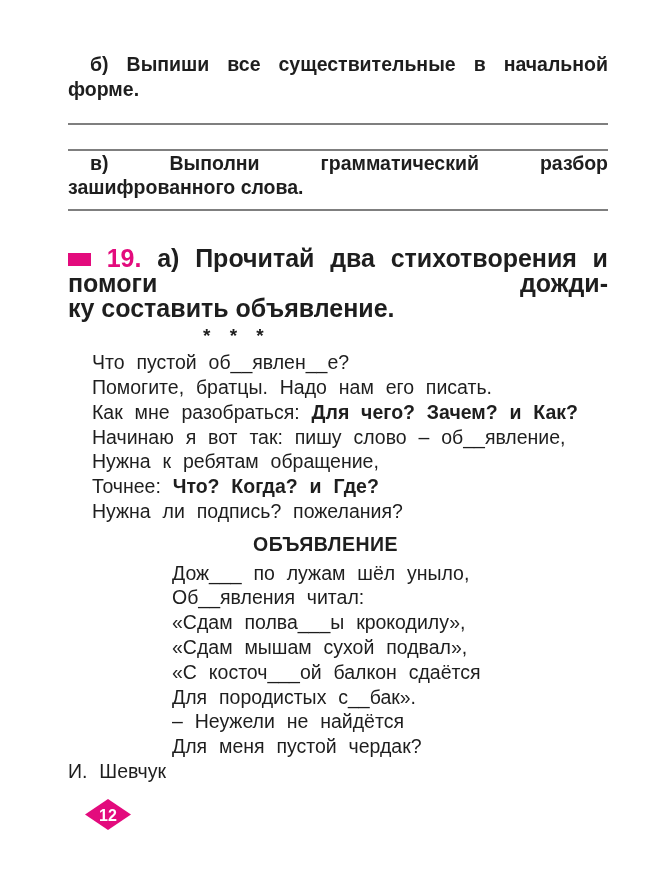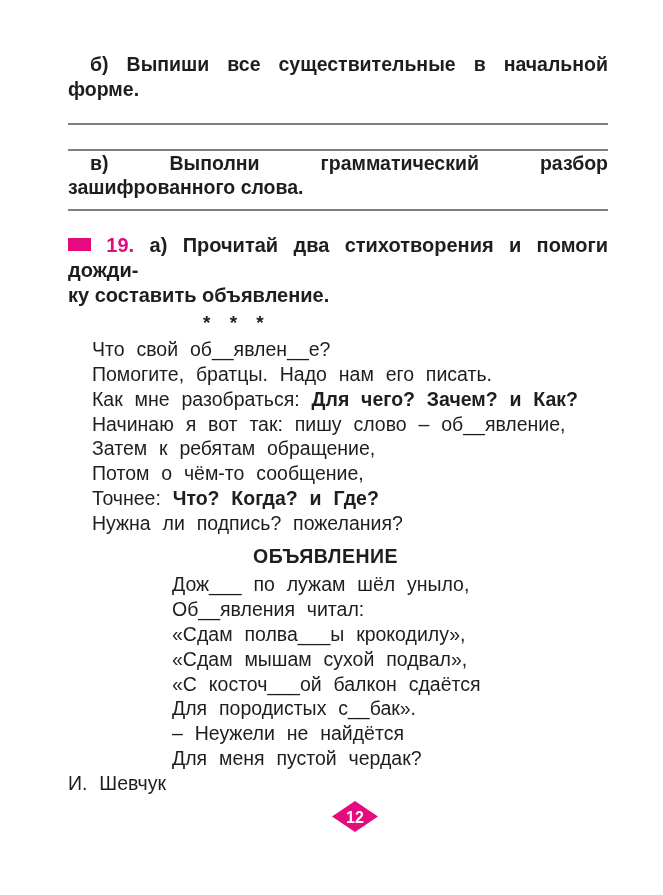--- a/index.html
+++ b/index.html
@@ -21,21 +21,21 @@
   }
   .justify-full{text-align:justify;text-align-last:justify;}
   .write-line{
     height:0;border-top:2px solid #7f7f7f;
   }
   .wl-1{margin-top:21px;}
   .wl-2{margin-top:24px;}
   .wl-3{margin-top:9px;}
   .task-b{padding-top:52px;}
   .task-v{}
-  .task19{margin-top:22px;font-size:20px;line-height:25px;font-weight:bold;}
+  .task19{margin-top:35px;font-size:25px;line-height:25px;font-weight:bold;}
   .task19-line1{text-align:justify;text-align-last:justify;}
   .task19 .sq{
     display:inline-block;width:23px;height:13px;
     background:#e30b7d;vertical-align:1px;
   }
   .task19 .num{color:#e30b7d;font-weight:bold;}
   .stars{
     margin-top:4px;padding-left:135px;
     font-size:19px;font-weight:bold;letter-spacing:2px;word-spacing:10px;
     line-height:22px;
@@ -47,21 +47,21 @@
   .poem-2{margin-top:4px;padding-left:104px;}
   .poem-title{
     margin-top:8px;padding-left:185px;
     font-size:19.5px;line-height:24.8px;font-weight:bold;letter-spacing:0.5px;
   }
   .author{
     margin-top:0;padding-right:116px;
     text-align:left;font-size:19.5px;line-height:24.8px;word-spacing:0.33em;
   }
   .pagenum-wrap{
-    margin-top:5px;text-align:center;
+    margin-top:15px;text-align:left;
     transform:translateX(17px);
   }
   .pagenum-wrap svg{display:inline-block;vertical-align:top;}
 </style>
 </head>
 <body>
 
 <div class="page">
 
   <p class="instr task-b justify-full"><span>б)</span> <span>Выпиши все существительные в начальной форме.</span></p>
@@ -74,26 +74,25 @@
   <div class="write-line wl-3"></div>
 
   <div class="task19">
     <div class="task19-line1"><span class="sq"></span> <span class="num">19.</span> <span>а) Прочитай два стихотворения и помоги дожди-</span></div>
     <div class="task19-line2"><span>ку составить объявление.</span></div>
   </div>
 
   <div class="stars">* * *</div>
 
   <div class="poem poem-1">
-      <div class="poem-line"><span>Что свой об__явлен__е?</span></div>
+      <div class="poem-line"><span>Что пустой об__явлен__е?</span></div>
       <div class="poem-line"><span>Помогите, братцы. Надо нам его писать.</span></div>
       <div class="poem-line"><span>Как мне разобраться: </span><span class="b">Для чего? Зачем? и Как?</span></div>
       <div class="poem-line"><span>Начинаю я вот так: пишу слово – об__явление,</span></div>
-      <div class="poem-line"><span>Затем к ребятам обращение,</span></div>
-      <div class="poem-line"><span>Потом о чём-то сообщение,</span></div>
+      <div class="poem-line"><span>Нужна к ребятам обращение,</span></div>
       <div class="poem-line"><span>Точнее: </span><span class="b">Что? Когда? и Где?</span></div>
       <div class="poem-line"><span>Нужна ли подпись? пожелания?</span></div>
     </div>
 
   <div class="poem-title">ОБЪЯВЛЕНИЕ</div>
 
   <div class="poem poem-2">
       <div class="poem-line"><span>Дож___ по лужам шёл уныло,</span></div>
       <div class="poem-line"><span>Об__явления читал:</span></div>
       <div class="poem-line"><span>«Сдам полва___ы крокодилу»,</span></div>

